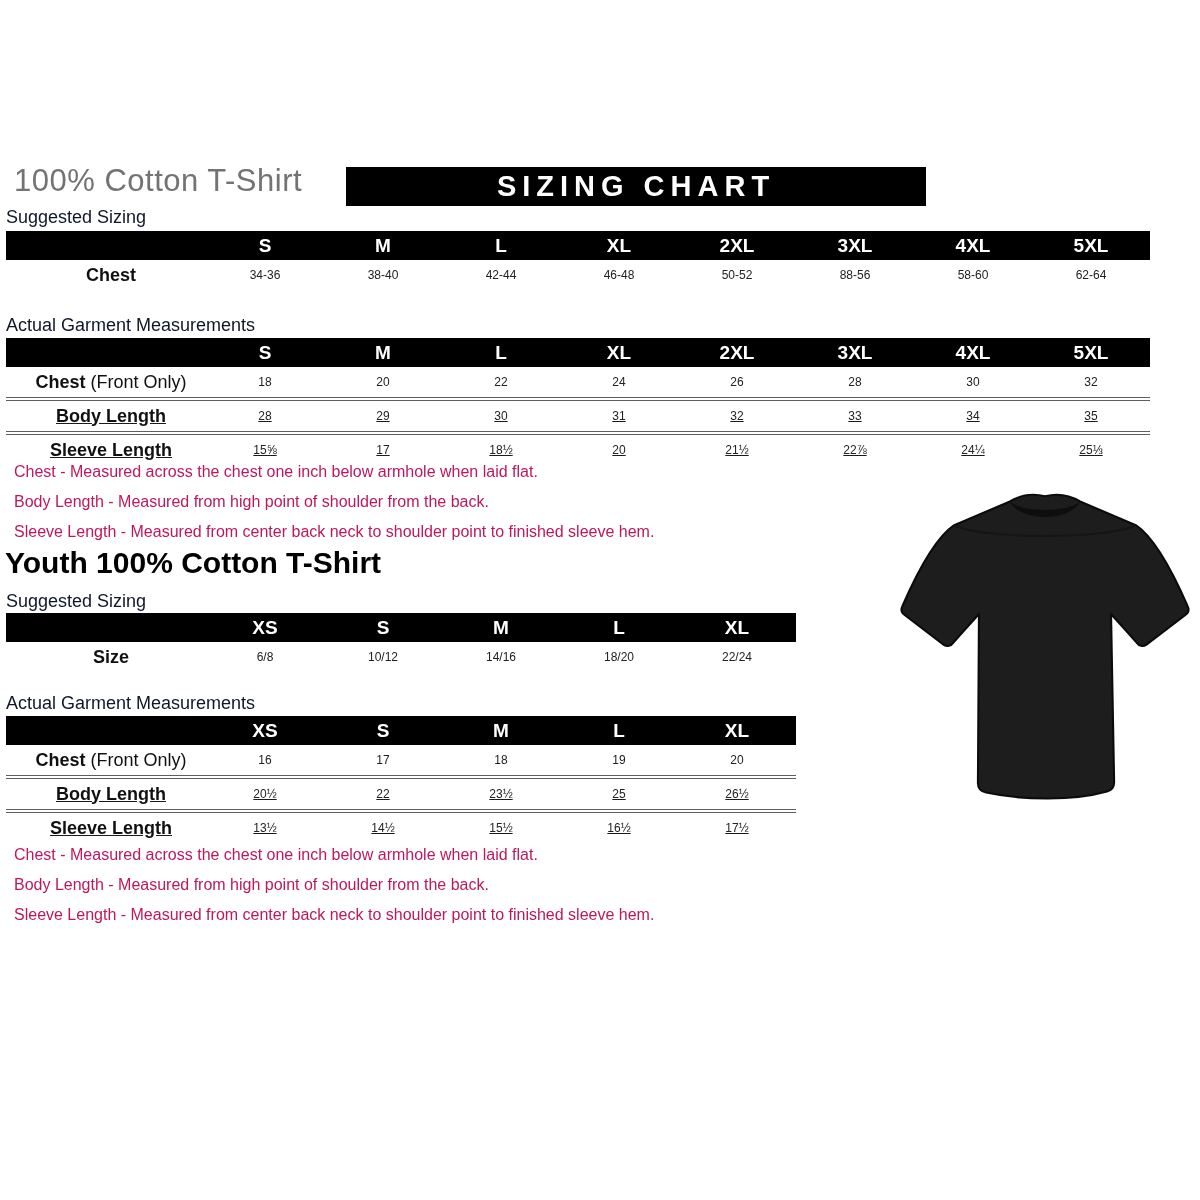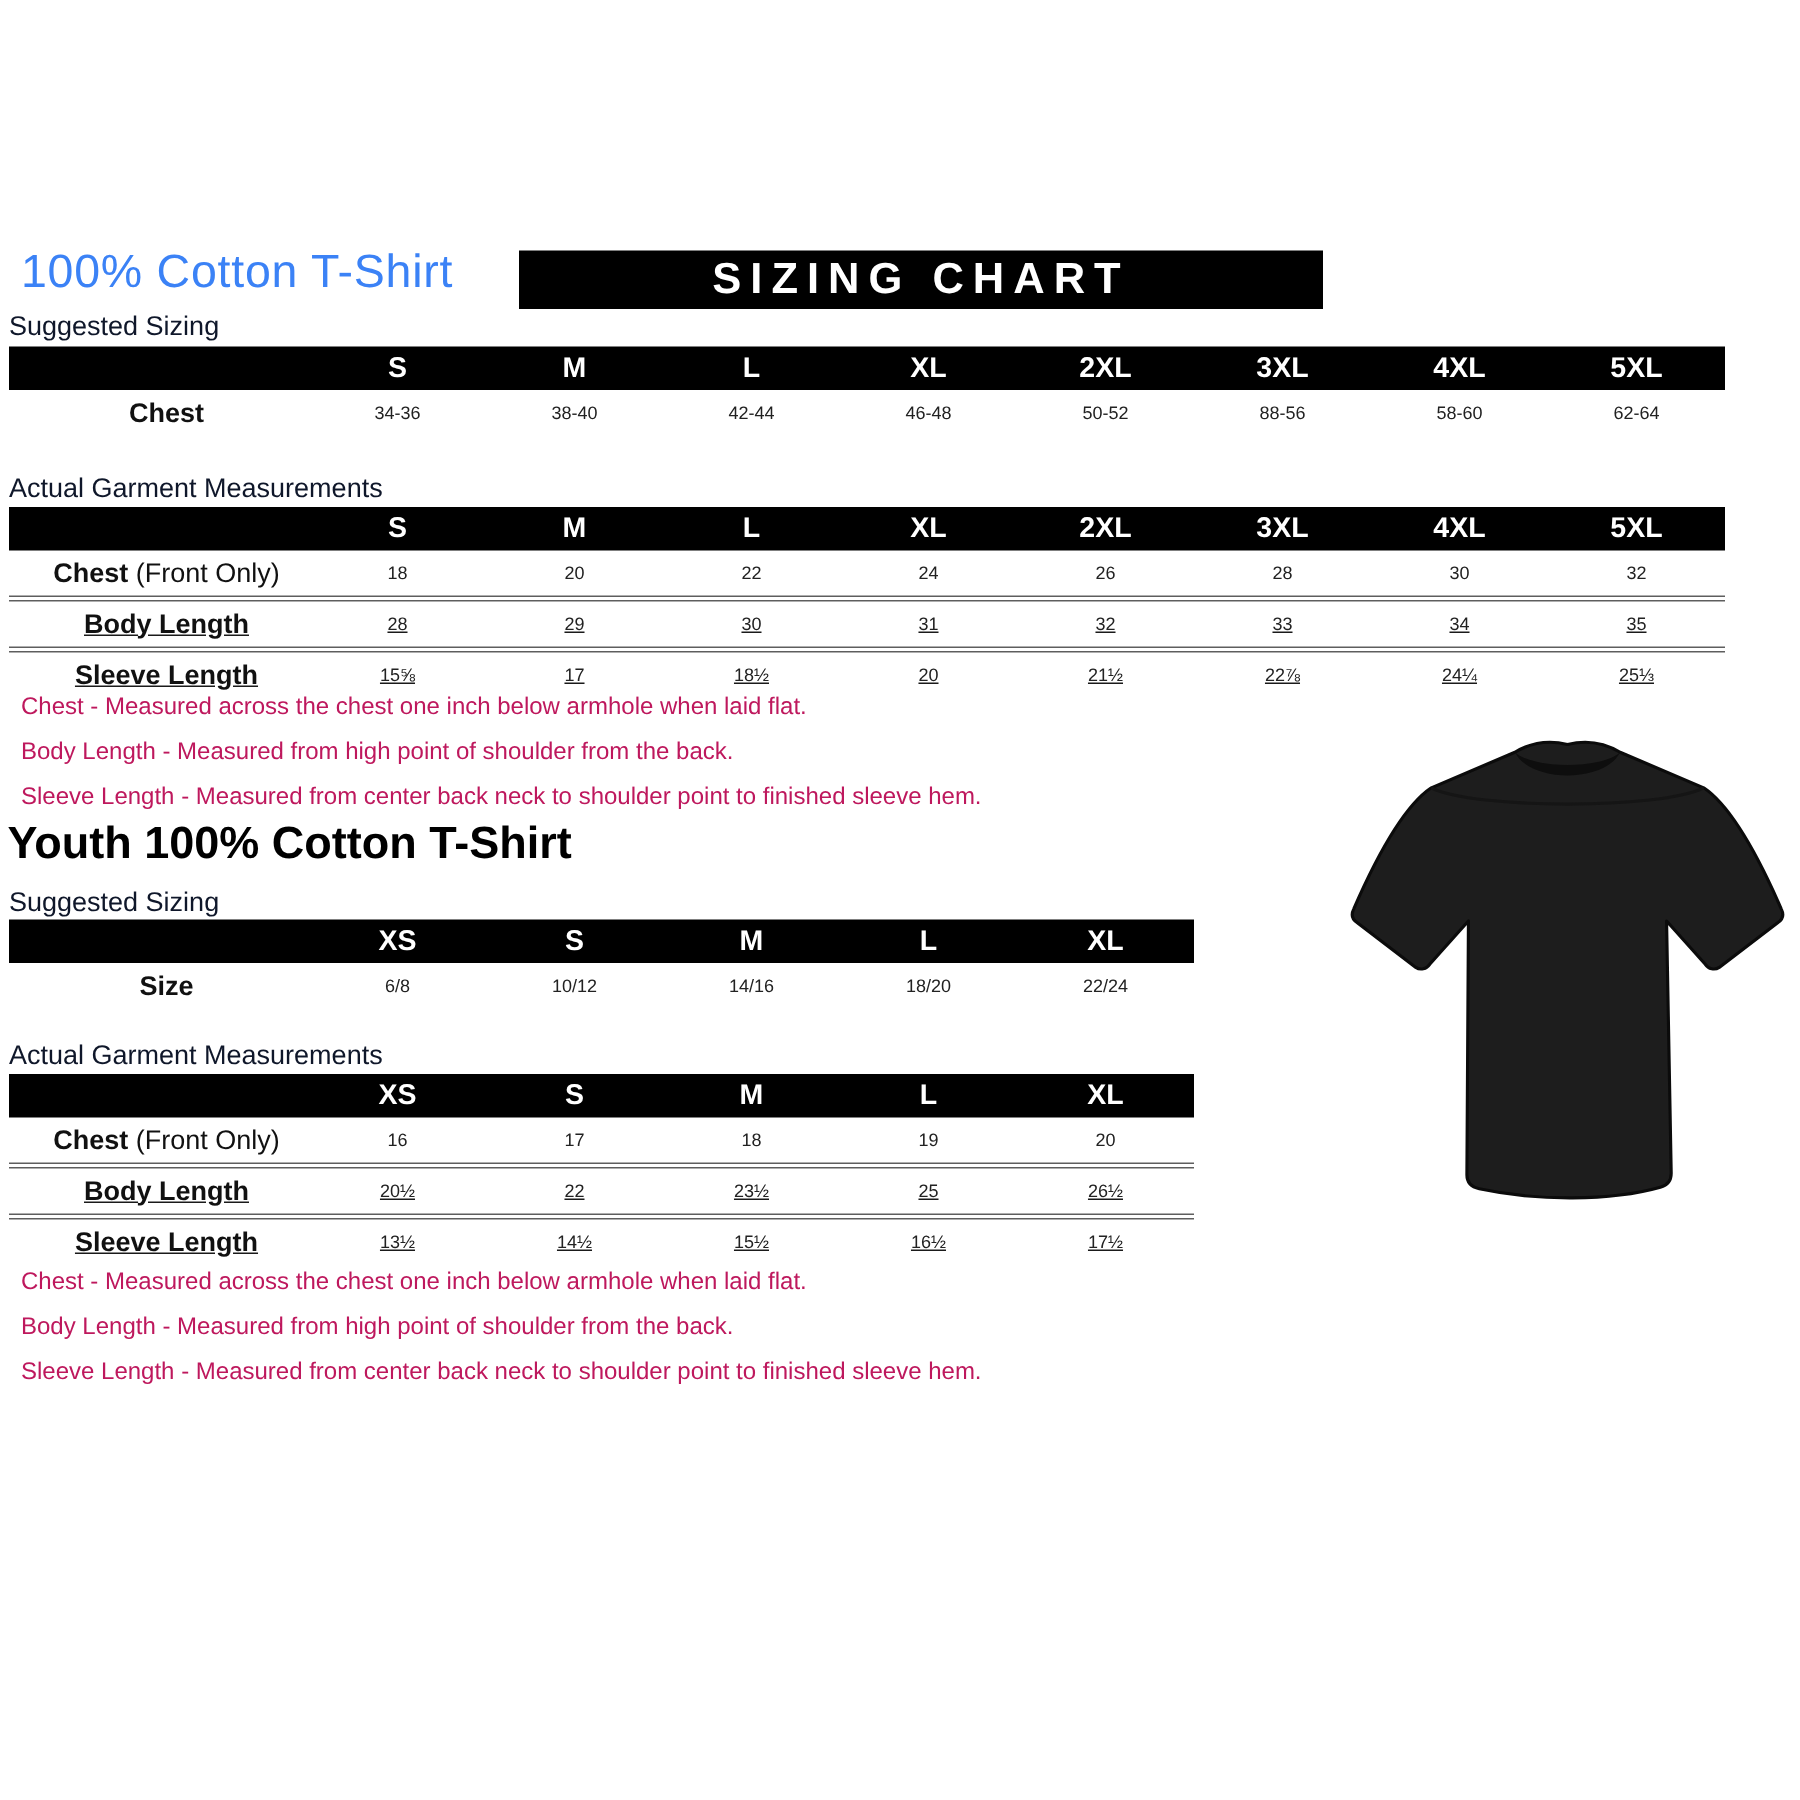--- a/index.html
+++ b/index.html
@@ -1,22 +1,22 @@
 <!DOCTYPE html>
 <html><head>
 <meta charset="utf-8">
 <style>
   html,body{margin:0;padding:0;}
   body{
     width:1200px;height:1200px;position:relative;background:#ffffff;
     font-family:"Liberation Sans",sans-serif;color:#1a1a1a;overflow:hidden;
   }
   .abs{position:absolute;}
-  .page-title{left:14px;top:163px;font-size:31px;font-weight:400;letter-spacing:.5px;color:#3b82f6;}
-  .banner{left:346px;top:167px;width:536px;height:39px;background:#000;display:flex;align-items:center;justify-content:center;}
+  .page-title{left:14px;top:163px;font-size:31px;font-weight:400;letter-spacing:.5px;color:#737373;}
+  .banner{left:346px;top:167px;width:580px;height:39px;background:#000;display:flex;align-items:center;justify-content:center;}
   .banner span{color:#fff;font-size:29px;font-weight:700;letter-spacing:6px;}
   .sec-label{font-size:18px;color:#0f172a;}
   .youth-title{left:5px;top:546px;font-size:30px;font-weight:700;color:#000;}
   table{border-collapse:collapse;table-layout:fixed;position:absolute;}
   .t-adult{width:1144px;left:6px;}
   .t-youth{width:790px;left:6px;}
   thead th{background:#000;color:#fff;font-size:19px;font-weight:700;height:29px;padding:0;text-align:center;}
   tbody th{font-size:18px;font-weight:700;text-align:center;padding:0 0 0 10px;height:30px;color:#111;white-space:nowrap;}
   tbody th .sfx{font-weight:400;}
   tbody td{font-size:12px;text-align:center;height:30px;padding:0;color:#222;}

